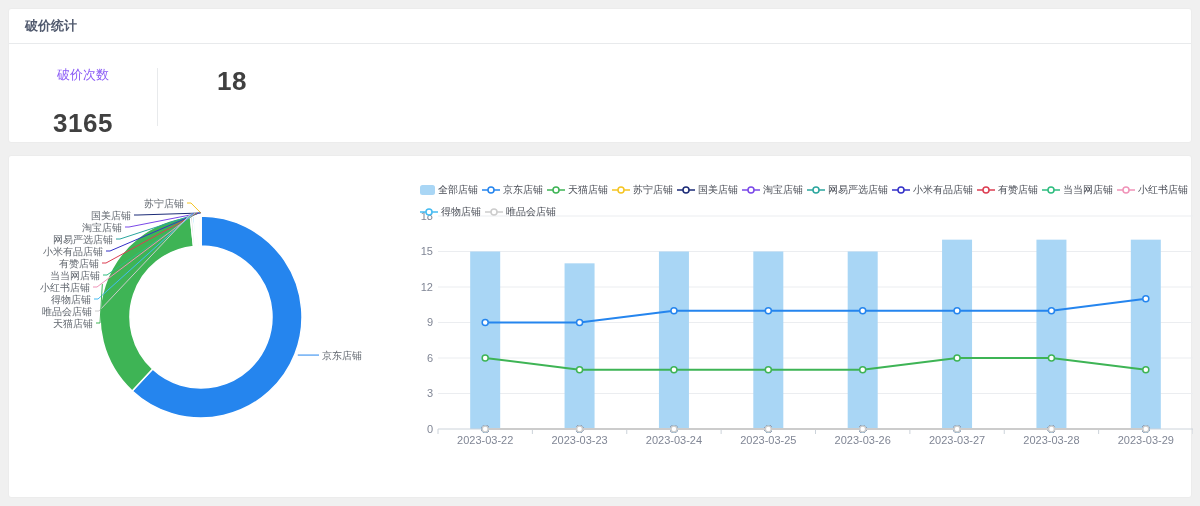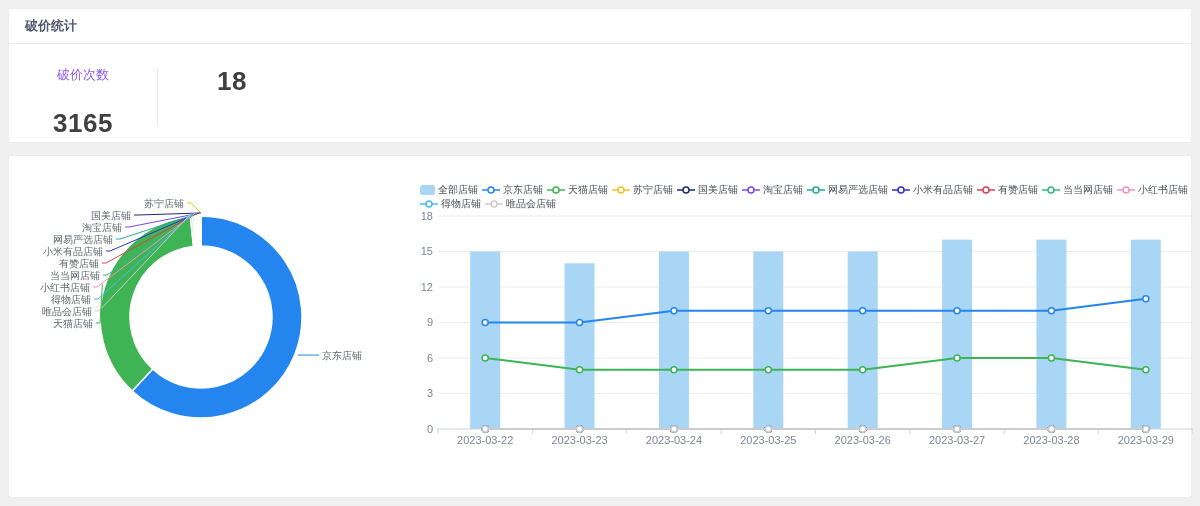--- a/index.html
+++ b/index.html
@@ -22,21 +22,21 @@
   .stat{width:148px;text-align:center;}
   .stat-label{font-size:13px;color:#8b5cf6;margin-bottom:24px;}
   .stat-value{font-size:26px;font-weight:bold;color:#404040;letter-spacing:0.5px;}
   .stat-divider{width:1px;height:58px;background:#e8eaec;align-self:flex-start;margin-top:2px;}
   .shops-body{position:relative;height:306px;}
   .donut-wrap{position:absolute;left:0;top:3px;width:410px;height:303px;}
   .combo-wrap{position:absolute;left:410px;top:3px;width:774px;height:303px;}
   #donut-svg,#combo-svg{position:absolute;left:0;top:0;font-family:inherit;}
   .legend{
     position:absolute;left:1px;top:24px;width:772px;z-index:2;
-    display:flex;flex-wrap:wrap;align-items:center;gap:1px 4px;
+    display:flex;flex-wrap:wrap;align-items:center;gap:9px 4px;
   }
   .legend-item{display:flex;align-items:center;gap:3px;height:13px;cursor:pointer;}
   .legend-item .txt{font-size:10px;color:#4a4e57;white-space:nowrap;}
   .legend-item .swatch{width:15px;height:10px;border-radius:2.5px;display:inline-block;}
   svg text{font-family:inherit;}
 </style>
 </head>
 <body>
 
 <div class="page">

